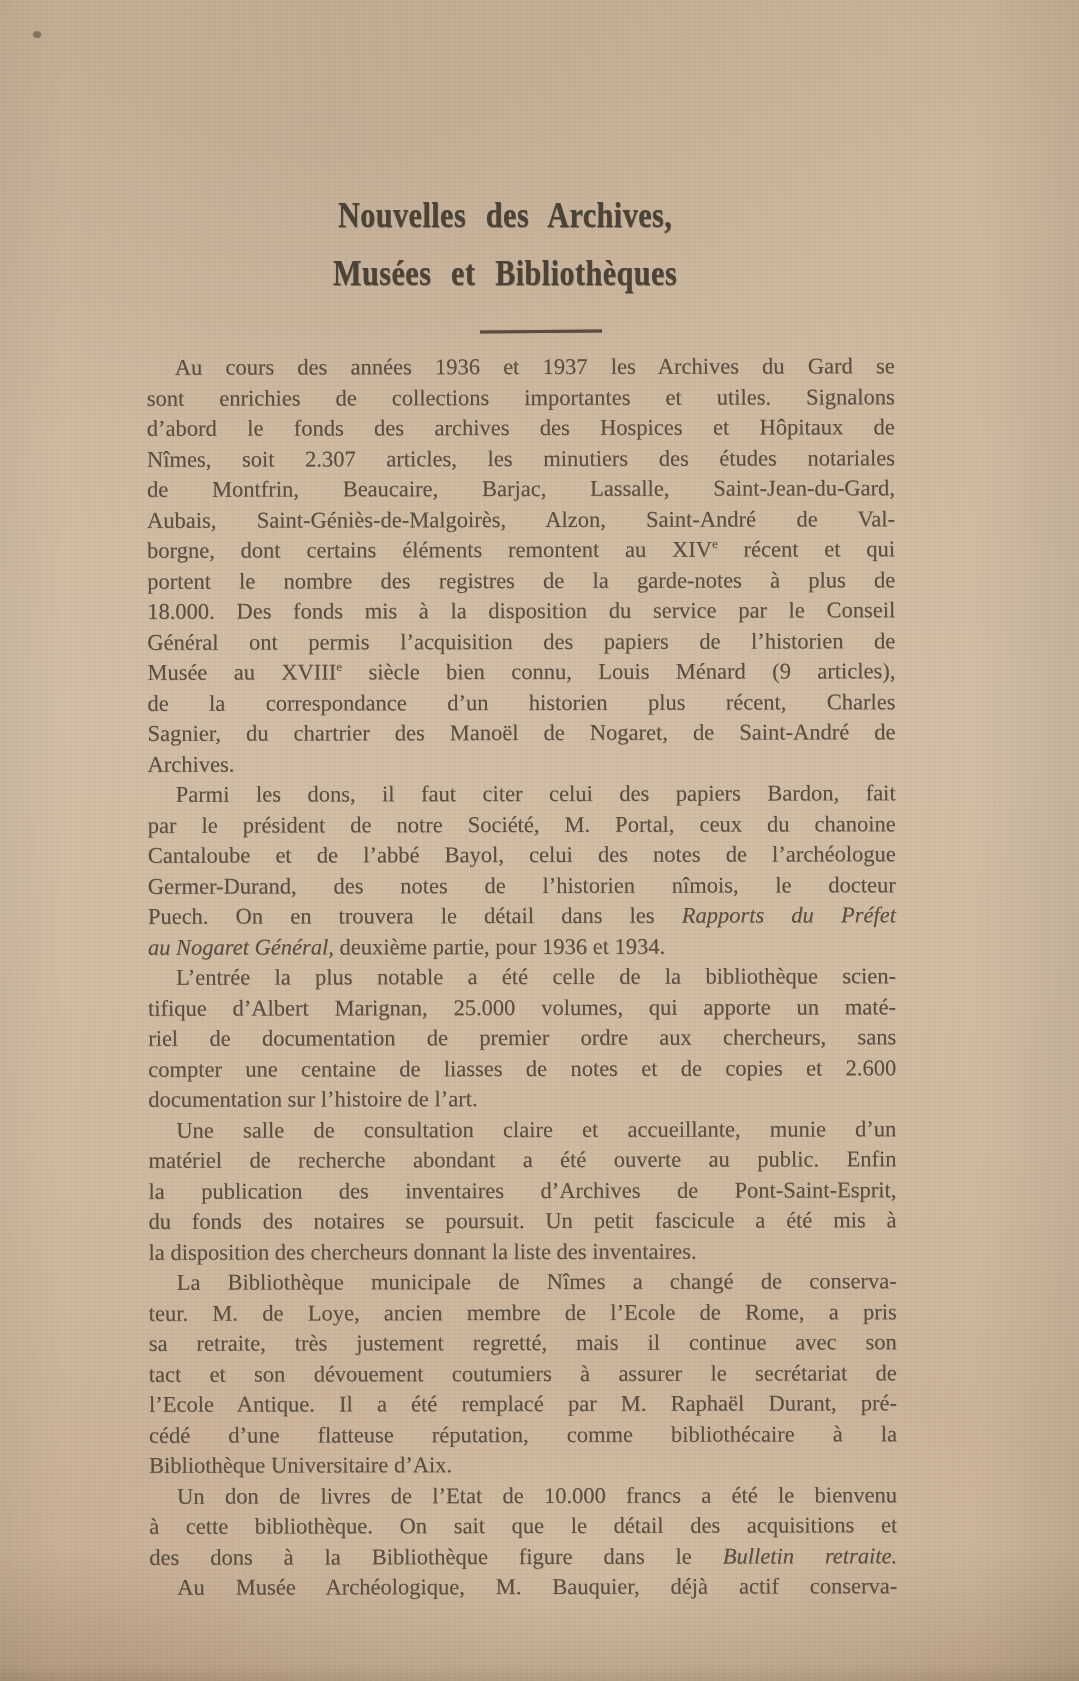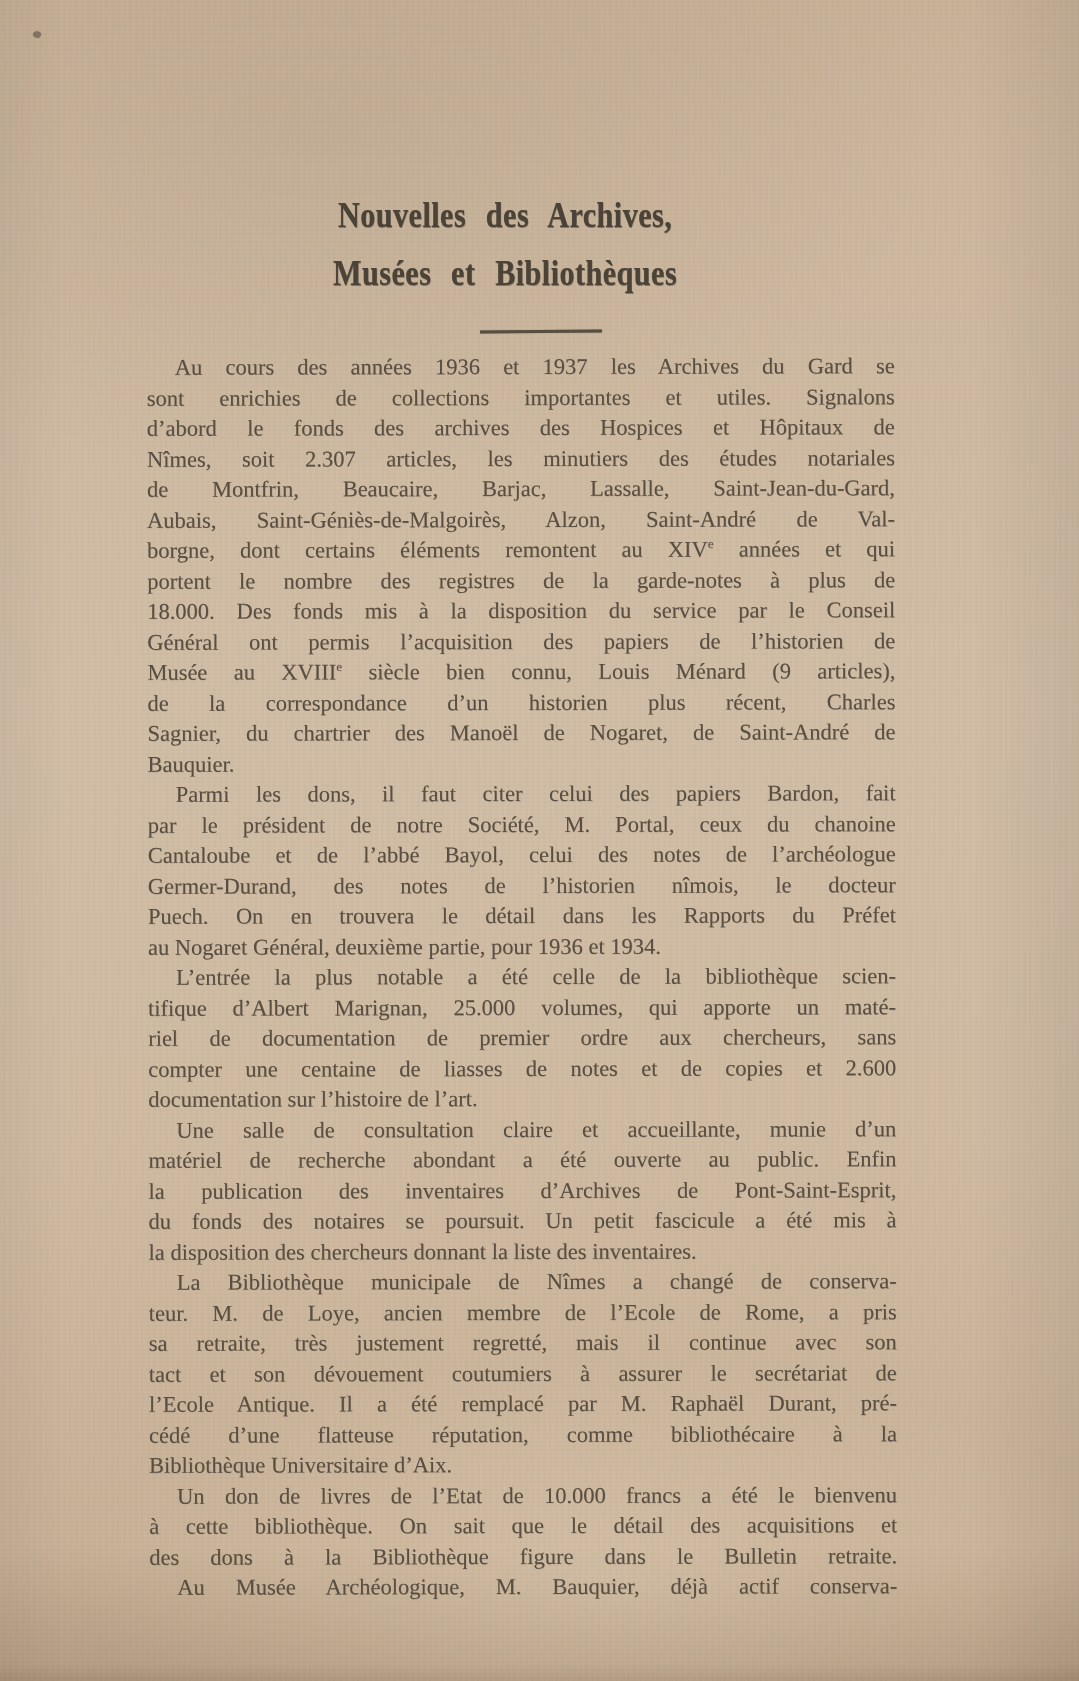--- a/index.html
+++ b/index.html
@@ -36,21 +36,21 @@
   }
   .body-text{
     position:absolute;left:148px;top:352px;width:748px;
     font-size:22.5px;line-height:30.5px;color:#584e41;
     transform:rotate(-0.12deg);
     text-shadow:.4px .4px .6px rgba(88,78,65,.35);
   }
   .line{text-align:justify;text-align-last:justify;}
   .line.first{text-indent:28px;}
   .line.lastline{text-align-last:left;}
-  .it{}
+  .it{font-style:italic;}
   sup{font-size:13px;line-height:0;}
 </style>
 </head>
 <body>
 
 <div class="grain"></div>
 <div class="speck"></div>
 
 <div class="title-block">
   <div>Nouvelles des Archives,</div>
@@ -60,28 +60,28 @@
 <div class="title-rule"></div>
 
 <div class="body-text">
     <div>
       <div class="line first"><span>Au cours des années 1936 et 1937 les Archives du Gard se</span></div>
       <div class="line"><span>sont enrichies de collections importantes et utiles. Signalons</span></div>
       <div class="line"><span>d’abord le fonds des archives des Hospices et Hôpitaux de</span></div>
       <div class="line"><span>Nîmes, soit 2.307 articles, les minutiers des études notariales</span></div>
       <div class="line"><span>de Montfrin, Beaucaire, Barjac, Lassalle, Saint-Jean-du-Gard,</span></div>
       <div class="line"><span>Aubais, Saint-Géniès-de-Malgoirès, Alzon, Saint-André de Val-</span></div>
-      <div class="line"><span>borgne, dont certains éléments remontent au XIV</span><sup>e</sup><span> années et qui</span></div>
+      <div class="line"><span>borgne, dont certains éléments remontent au XIV</span><sup>e</sup><span> récent et qui</span></div>
       <div class="line"><span>portent le nombre des registres de la garde-notes à plus de</span></div>
       <div class="line"><span>18.000. Des fonds mis à la disposition du service par le Conseil</span></div>
       <div class="line"><span>Général ont permis l’acquisition des papiers de l’historien de</span></div>
       <div class="line"><span>Musée au XVIII</span><sup>e</sup><span> siècle bien connu, Louis Ménard (9 articles),</span></div>
       <div class="line"><span>de la correspondance d’un historien plus récent, Charles</span></div>
       <div class="line"><span>Sagnier, du chartrier des Manoël de Nogaret, de Saint-André de</span></div>
-      <div class="line lastline"><span>Bauquier.</span></div>
+      <div class="line lastline"><span>Archives.</span></div>
     </div>
     <div>
       <div class="line first"><span>Parmi les dons, il faut citer celui des papiers Bardon, fait</span></div>
       <div class="line"><span>par le président de notre Société, M. Portal, ceux du chanoine</span></div>
       <div class="line"><span>Cantaloube et de l’abbé Bayol, celui des notes de l’archéologue</span></div>
       <div class="line"><span>Germer-Durand, des notes de l’historien nîmois, le docteur</span></div>
       <div class="line"><span>Puech. On en trouvera le détail dans les </span><span class="it">Rapports du Préfet</span></div>
       <div class="line lastline"><span class="it">au Nogaret Général</span><span>, deuxième partie, pour 1936 et 1934.</span></div>
     </div>
     <div>

